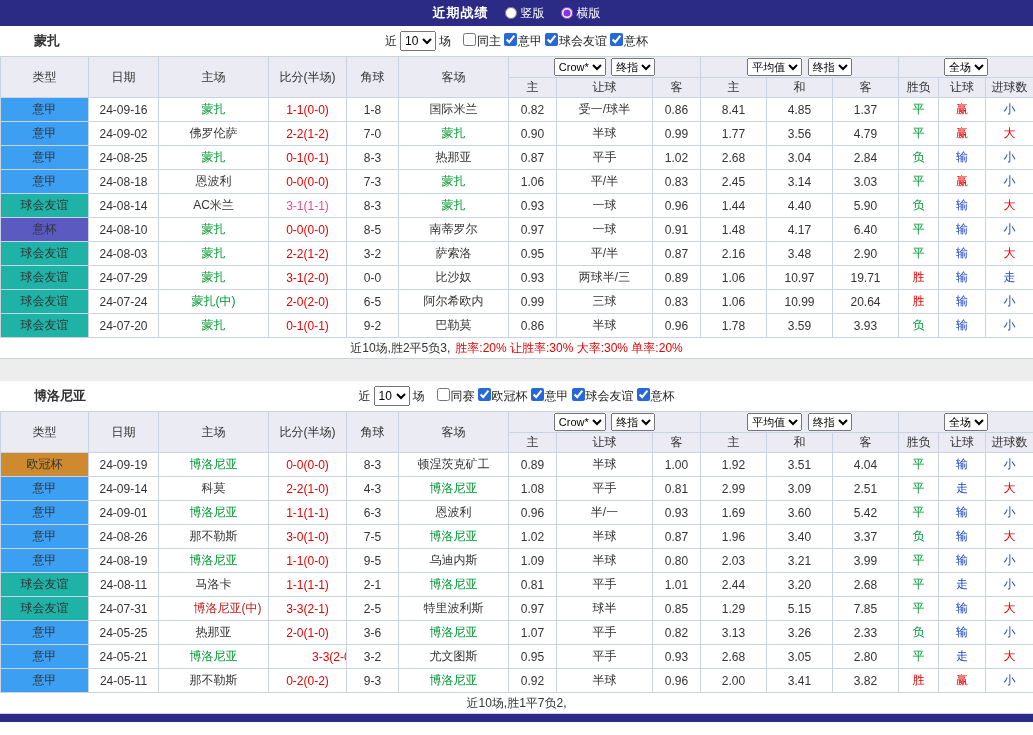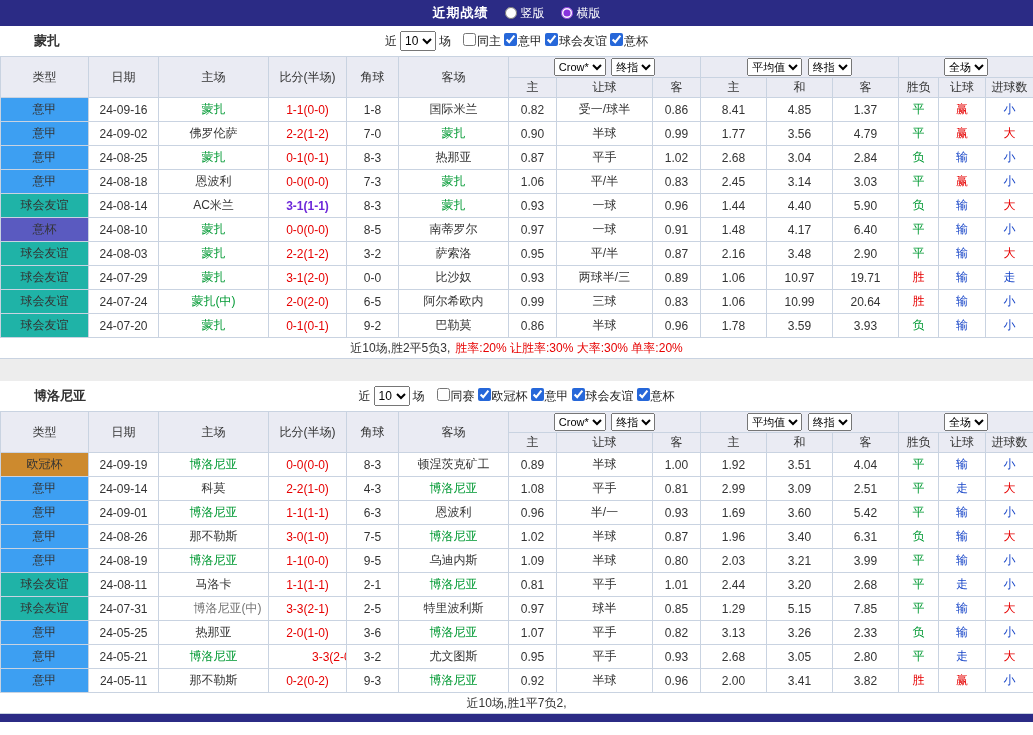--- a/index.html
+++ b/index.html
@@ -187,21 +187,21 @@
     <td>3.14</td>
     <td>3.03</td>
     <td style="color: rgb(0, 153, 51);">平</td>
     <td style="color: rgb(230, 0, 0);">赢</td>
     <td style="color: rgb(24, 70, 200);">小</td>
   </tr>
         <tr>
     <td class="c-type" style="background: rgb(31, 179, 167);">球会友谊</td>
     <td>24-08-14</td>
     <td>AC米兰</td>
-    <td style="color: #6d28d9; font-weight: bold;">3-1(1-1)</td>
+    <td style="color: #ec4899;">3-1(1-1)</td>
     <td>8-3</td>
     <td style="color: rgb(0, 153, 51);">蒙扎</td>
     <td>0.93</td>
     <td>一球</td>
     <td>0.96</td>
     <td>1.44</td>
     <td>4.40</td>
     <td>5.90</td>
     <td style="color: rgb(0, 153, 51);">负</td>
     <td style="color: rgb(24, 70, 200);">输</td>
@@ -442,21 +442,21 @@
     <td>24-08-26</td>
     <td>那不勒斯</td>
     <td style="color: rgb(230, 0, 0);">3-0(1-0)</td>
     <td>7-5</td>
     <td style="color: rgb(0, 153, 51);">博洛尼亚</td>
     <td>1.02</td>
     <td>半球</td>
     <td>0.87</td>
     <td>1.96</td>
     <td>3.40</td>
-    <td>6.31</td>
+    <td>3.37</td>
     <td style="color: rgb(0, 153, 51);">负</td>
     <td style="color: rgb(24, 70, 200);">输</td>
     <td style="color: rgb(230, 0, 0);">大</td>
   </tr>
         <tr>
     <td class="c-type" style="background: rgb(61, 159, 242);">意甲</td>
     <td>24-08-19</td>
     <td style="color: rgb(0, 153, 51);">博洛尼亚</td>
     <td style="color: rgb(230, 0, 0);">1-1(0-0)</td>
     <td>9-5</td>
@@ -484,21 +484,21 @@
     <td>2.44</td>
     <td>3.20</td>
     <td>2.68</td>
     <td style="color: rgb(0, 153, 51);">平</td>
     <td style="color: rgb(24, 70, 200);">走</td>
     <td style="color: rgb(24, 70, 200);">小</td>
   </tr>
         <tr>
     <td class="c-type" style="background: rgb(31, 179, 167);">球会友谊</td>
     <td>24-07-31</td>
-    <td style="color: #737373; padding-left: 28px;">博洛尼亚(中)</td>
+    <td style="color: #b91c1c; padding-left: 28px;">博洛尼亚(中)</td>
     <td style="color: rgb(230, 0, 0);">3-3(2-1)</td>
     <td>2-5</td>
     <td>特里波利斯</td>
     <td>0.97</td>
     <td>球半</td>
     <td>0.85</td>
     <td>1.29</td>
     <td>5.15</td>
     <td>7.85</td>
     <td style="color: rgb(0, 153, 51);">平</td>

